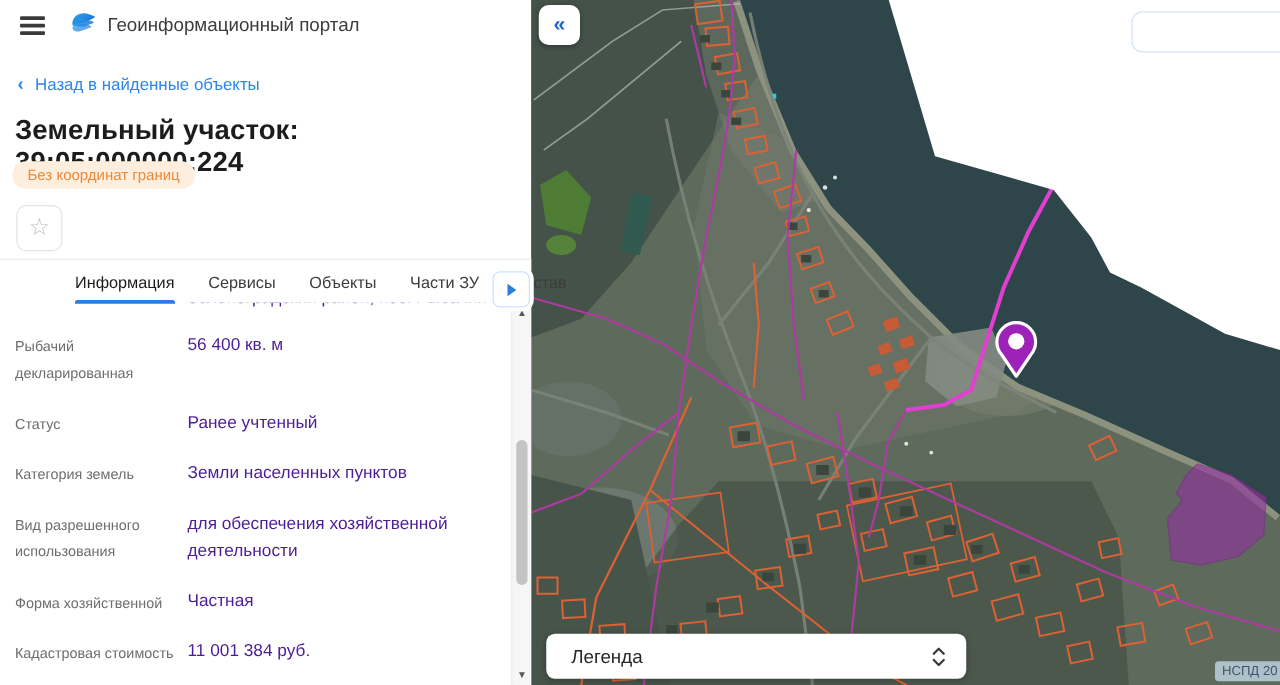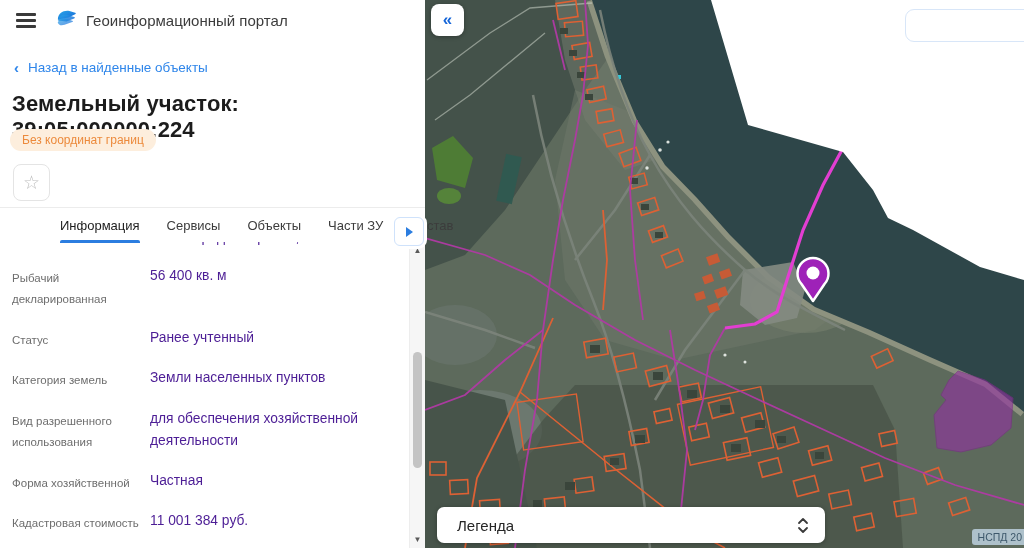--- a/index.html
+++ b/index.html
@@ -33,21 +33,21 @@
   .row.clipped{margin-top:-15px;}
   
   .pscroll{position:absolute;left:409px;top:242px;bottom:0;width:16px;background:#f6f6f6;border-left:1px solid #ededed;box-sizing:border-box;}
   .pscroll .arrow{position:absolute;left:0;width:100%;text-align:center;font-size:8px;color:#5a5a5a;cursor:pointer;}
   .pscroll .up{top:4px;} .pscroll .down{bottom:4px;}
   .pscroll .thumb{position:absolute;left:3px;top:110px;width:9px;height:116px;background:#c4c4c4;border-radius:5px;cursor:pointer;}
   
   .map{position:absolute;left:425px;top:0;width:599px;height:548px;overflow:hidden;background:#5d6a5c;cursor:grab;}
   .collapse-btn{position:absolute;left:6px;top:4px;width:33px;height:32px;background:#fff;border-radius:8px;box-shadow:0 1px 4px rgba(0,0,0,.3);display:flex;align-items:center;justify-content:center;color:#1565d8;font-size:17px;font-weight:700;cursor:pointer;z-index:4;}
   .search-box{position:absolute;left:480px;top:9px;width:160px;height:33px;background:#fff;border:1.5px solid #d8e6f8;border-radius:9px;box-sizing:border-box;z-index:4;outline:none;padding:0 10px;font-size:13px;}
-  .legend{position:absolute;left:12px;bottom:5px;width:388px;height:36px;background:#fff;border-radius:7px;box-shadow:0 1px 5px rgba(0,0,0,.28);display:flex;align-items:center;justify-content:space-between;padding:0 16px 0 20px;box-sizing:border-box;cursor:pointer;z-index:4;}
+  .legend{position:absolute;left:12px;bottom:5px;width:336px;height:36px;background:#fff;border-radius:7px;box-shadow:0 1px 5px rgba(0,0,0,.28);display:flex;align-items:center;justify-content:space-between;padding:0 16px 0 20px;box-sizing:border-box;cursor:pointer;z-index:4;}
   .legend .txt{font-size:15px;color:#262626;}
   .attribution{position:absolute;right:-4px;bottom:3px;background:rgba(188,208,222,.85);color:#3d586b;font-size:10.5px;padding:2px 6px;border-radius:3px;white-space:nowrap;z-index:3;}
 </style>
 </head>
 <body>
 
 <div class="panel">
 
   <div class="hamburger">
     <span></span>

